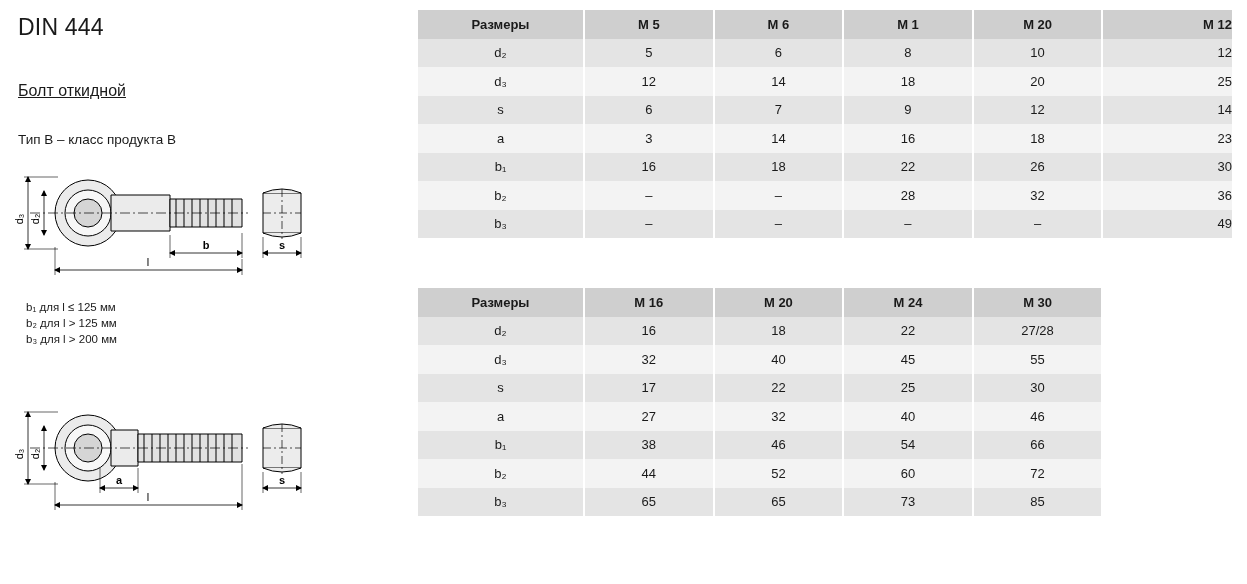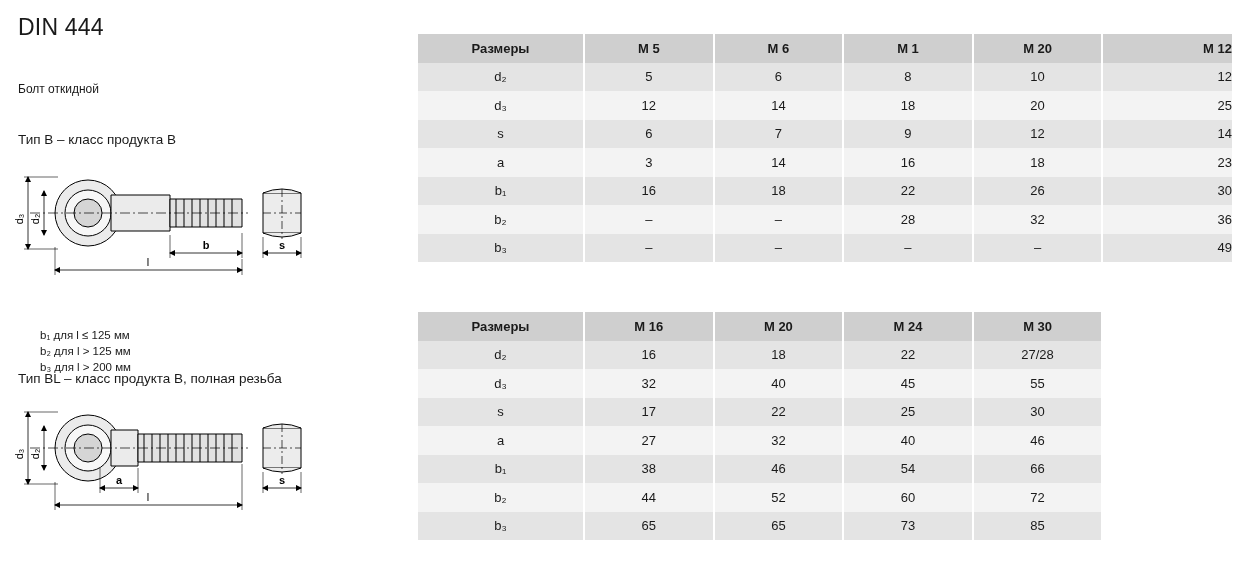--- a/index.html
+++ b/index.html
@@ -34,42 +34,42 @@
     left: 18px;
     top: 14px;
     font-size: 23px;
     font-weight: normal;
     letter-spacing: 0.2px;
   }
   .product-name {
     position: absolute;
     left: 18px;
     top: 82px;
-    font-size: 12px;
+    font-size: 16px;
+    text-decoration: underline;
   }
   .type-b-heading {
     position: absolute;
     left: 18px;
     top: 132px;
     font-size: 13.5px;
     text-align: right;
   }
   .type-bl-heading {
     position: absolute;
     left: 18px;
     top: 371px;
     font-size: 13.5px;
   }
   .notes {
     position: absolute;
-    left: 40px;
+    left: 26px;
     top: 299px;
     font-size: 11.5px;
     line-height: 16px;
-    margin-top: 28px;
   }
   .notes div { white-space: nowrap; }
 
   .drawing {
     position: absolute;
   }
   .drawing-b  { left: 10px; top: 163px;  width: 310px; height: 125px; }
   .drawing-bl { left: 10px; top: 398px;  width: 310px; height: 125px; }
 
   
@@ -79,21 +79,20 @@
     width: 814px;
   }
   .table-wrap.first { top: 10px; }
   .table-wrap.second { top: 288px; }
 
   table {
     border-collapse: collapse;
     width: 814px;
     table-layout: fixed;
     font-size: 13px;
-    margin-top: 24px;
   }
   th, td {
     text-align: center;
     height: 28.5px;
     padding: 0;
     border-right: 2px solid #ffffff;
     font-weight: normal;
   }
   th:last-child, td:last-child { border-right: none; text-align: right; }
   thead th {
@@ -183,21 +182,20 @@
         <text x="272" y="86" text-anchor="middle" font-weight="bold">s</text>
       </g>
     </svg>
 
     <div class="notes">
       <div>b₁ для l ≤ 125 мм</div>
       <div>b₂ для l &gt; 125 мм</div>
       <div>b₃ для l &gt; 200 мм</div>
     </div>
 
-    <div class="type-bl-heading">Тип BL – класс продукта B, полная резьба</div>
 
     <svg class="drawing drawing-bl" viewBox="0 0 310 125">
       <g stroke="#000" fill="none" stroke-width="1">
         <circle cx="78" cy="50" r="33" fill="#ebebeb" stroke="#000"></circle>
         <circle cx="78" cy="50" r="23" fill="#f7f7f7" stroke="#000"></circle>
         <circle cx="78" cy="50" r="14" fill="#d5d5d5" stroke="#000"></circle>
         <path d="M101 32 L128 32 L128 68 L101 68 Z" fill="#ebebeb" stroke="#000"></path>
         <path d="M128 36 L232 36 L232 64 L128 64 Z" fill="#e2e2e2" stroke="#000"></path>
         <line x1="134" y1="36" x2="134" y2="64"></line>
         <line x1="142" y1="36" x2="142" y2="64"></line>

